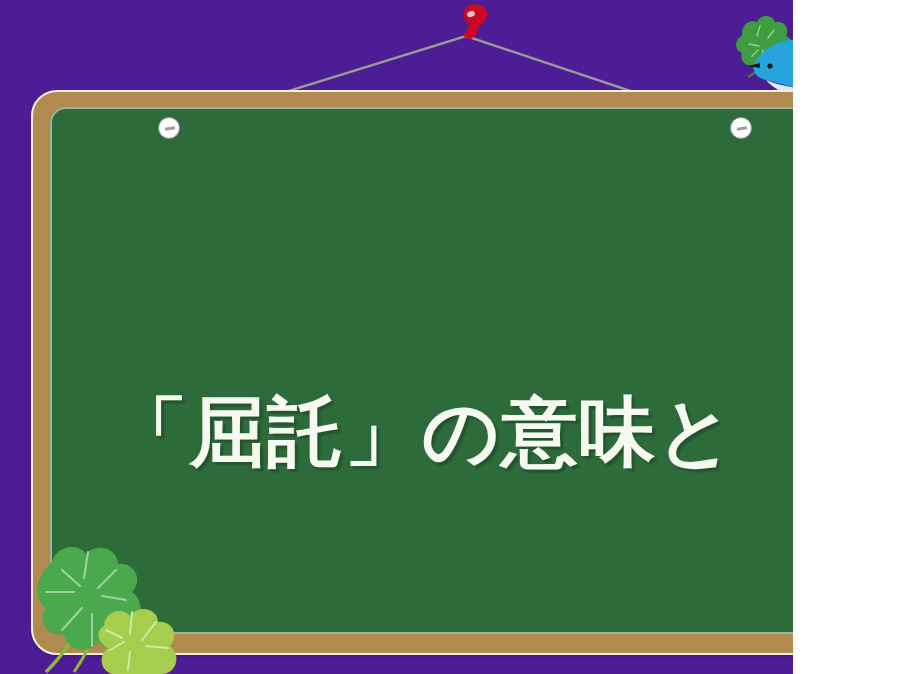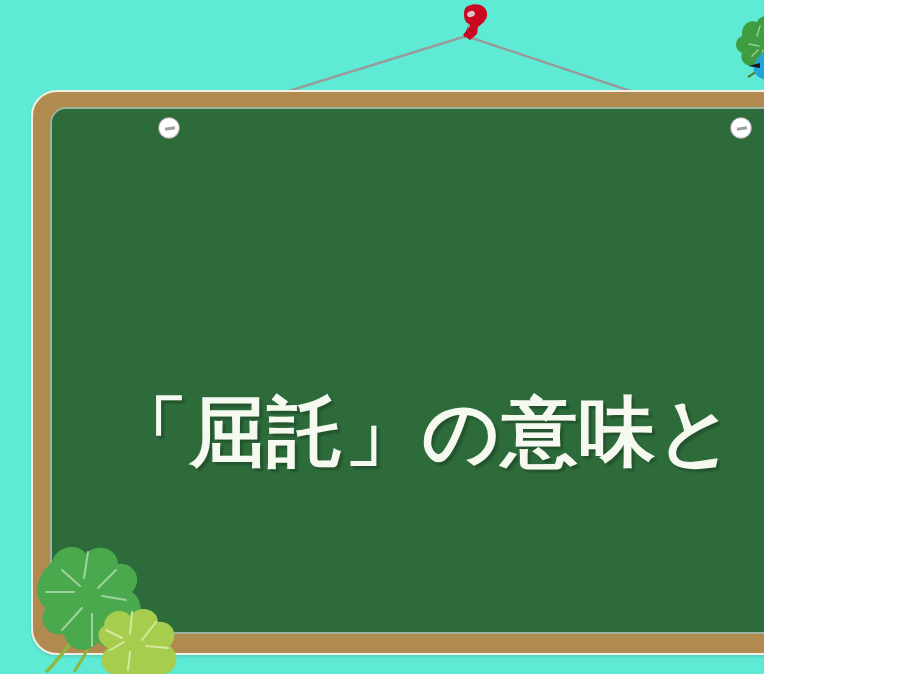--- a/index.html
+++ b/index.html
@@ -10,22 +10,23 @@
   body {
     width: 900px;
     height: 674px;
     overflow: hidden;
     font-family: "DejaVu Sans", sans-serif;
   }
   #stage {
     position: relative;
     width: 764px;
     height: 674px;
-    background: #5eead4;
+    background: #4c1d95;
     overflow: hidden;
+    padding-left: 29px;
   }
   .layer {
     position: absolute;
     left: 0;
     top: 0;
     width: 900px;
     height: 674px;
   }
   
   #board-frame {

